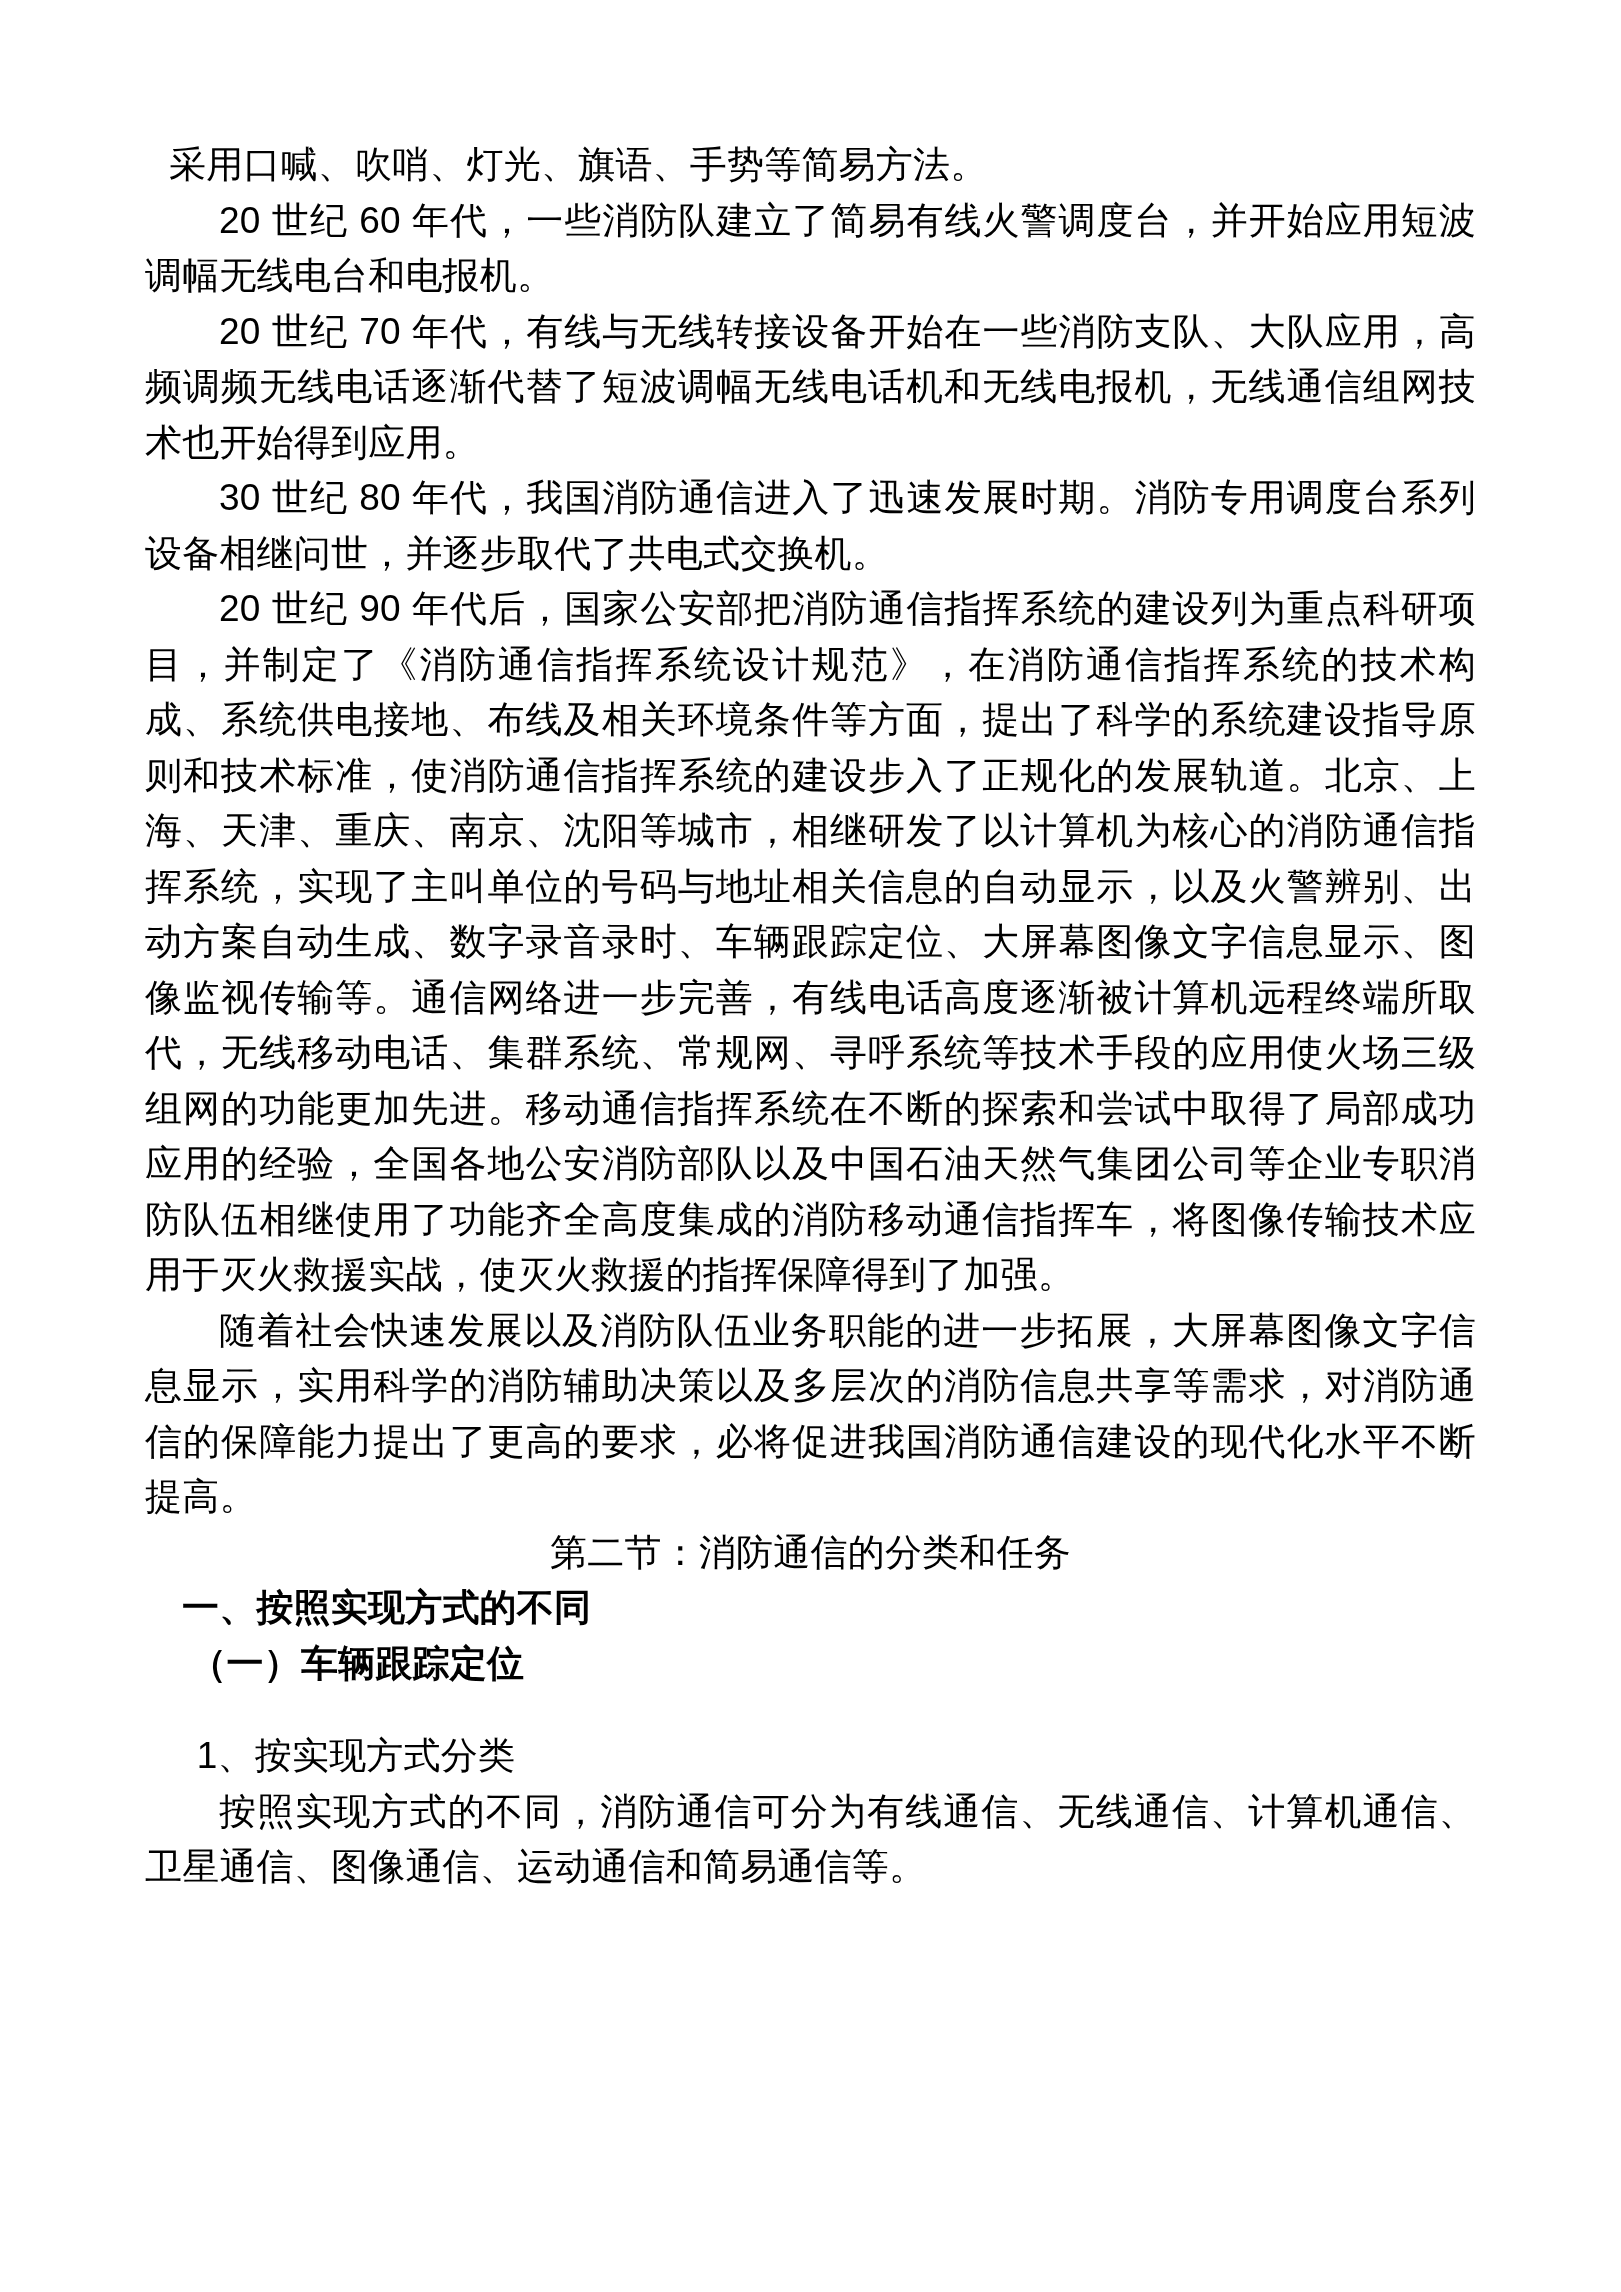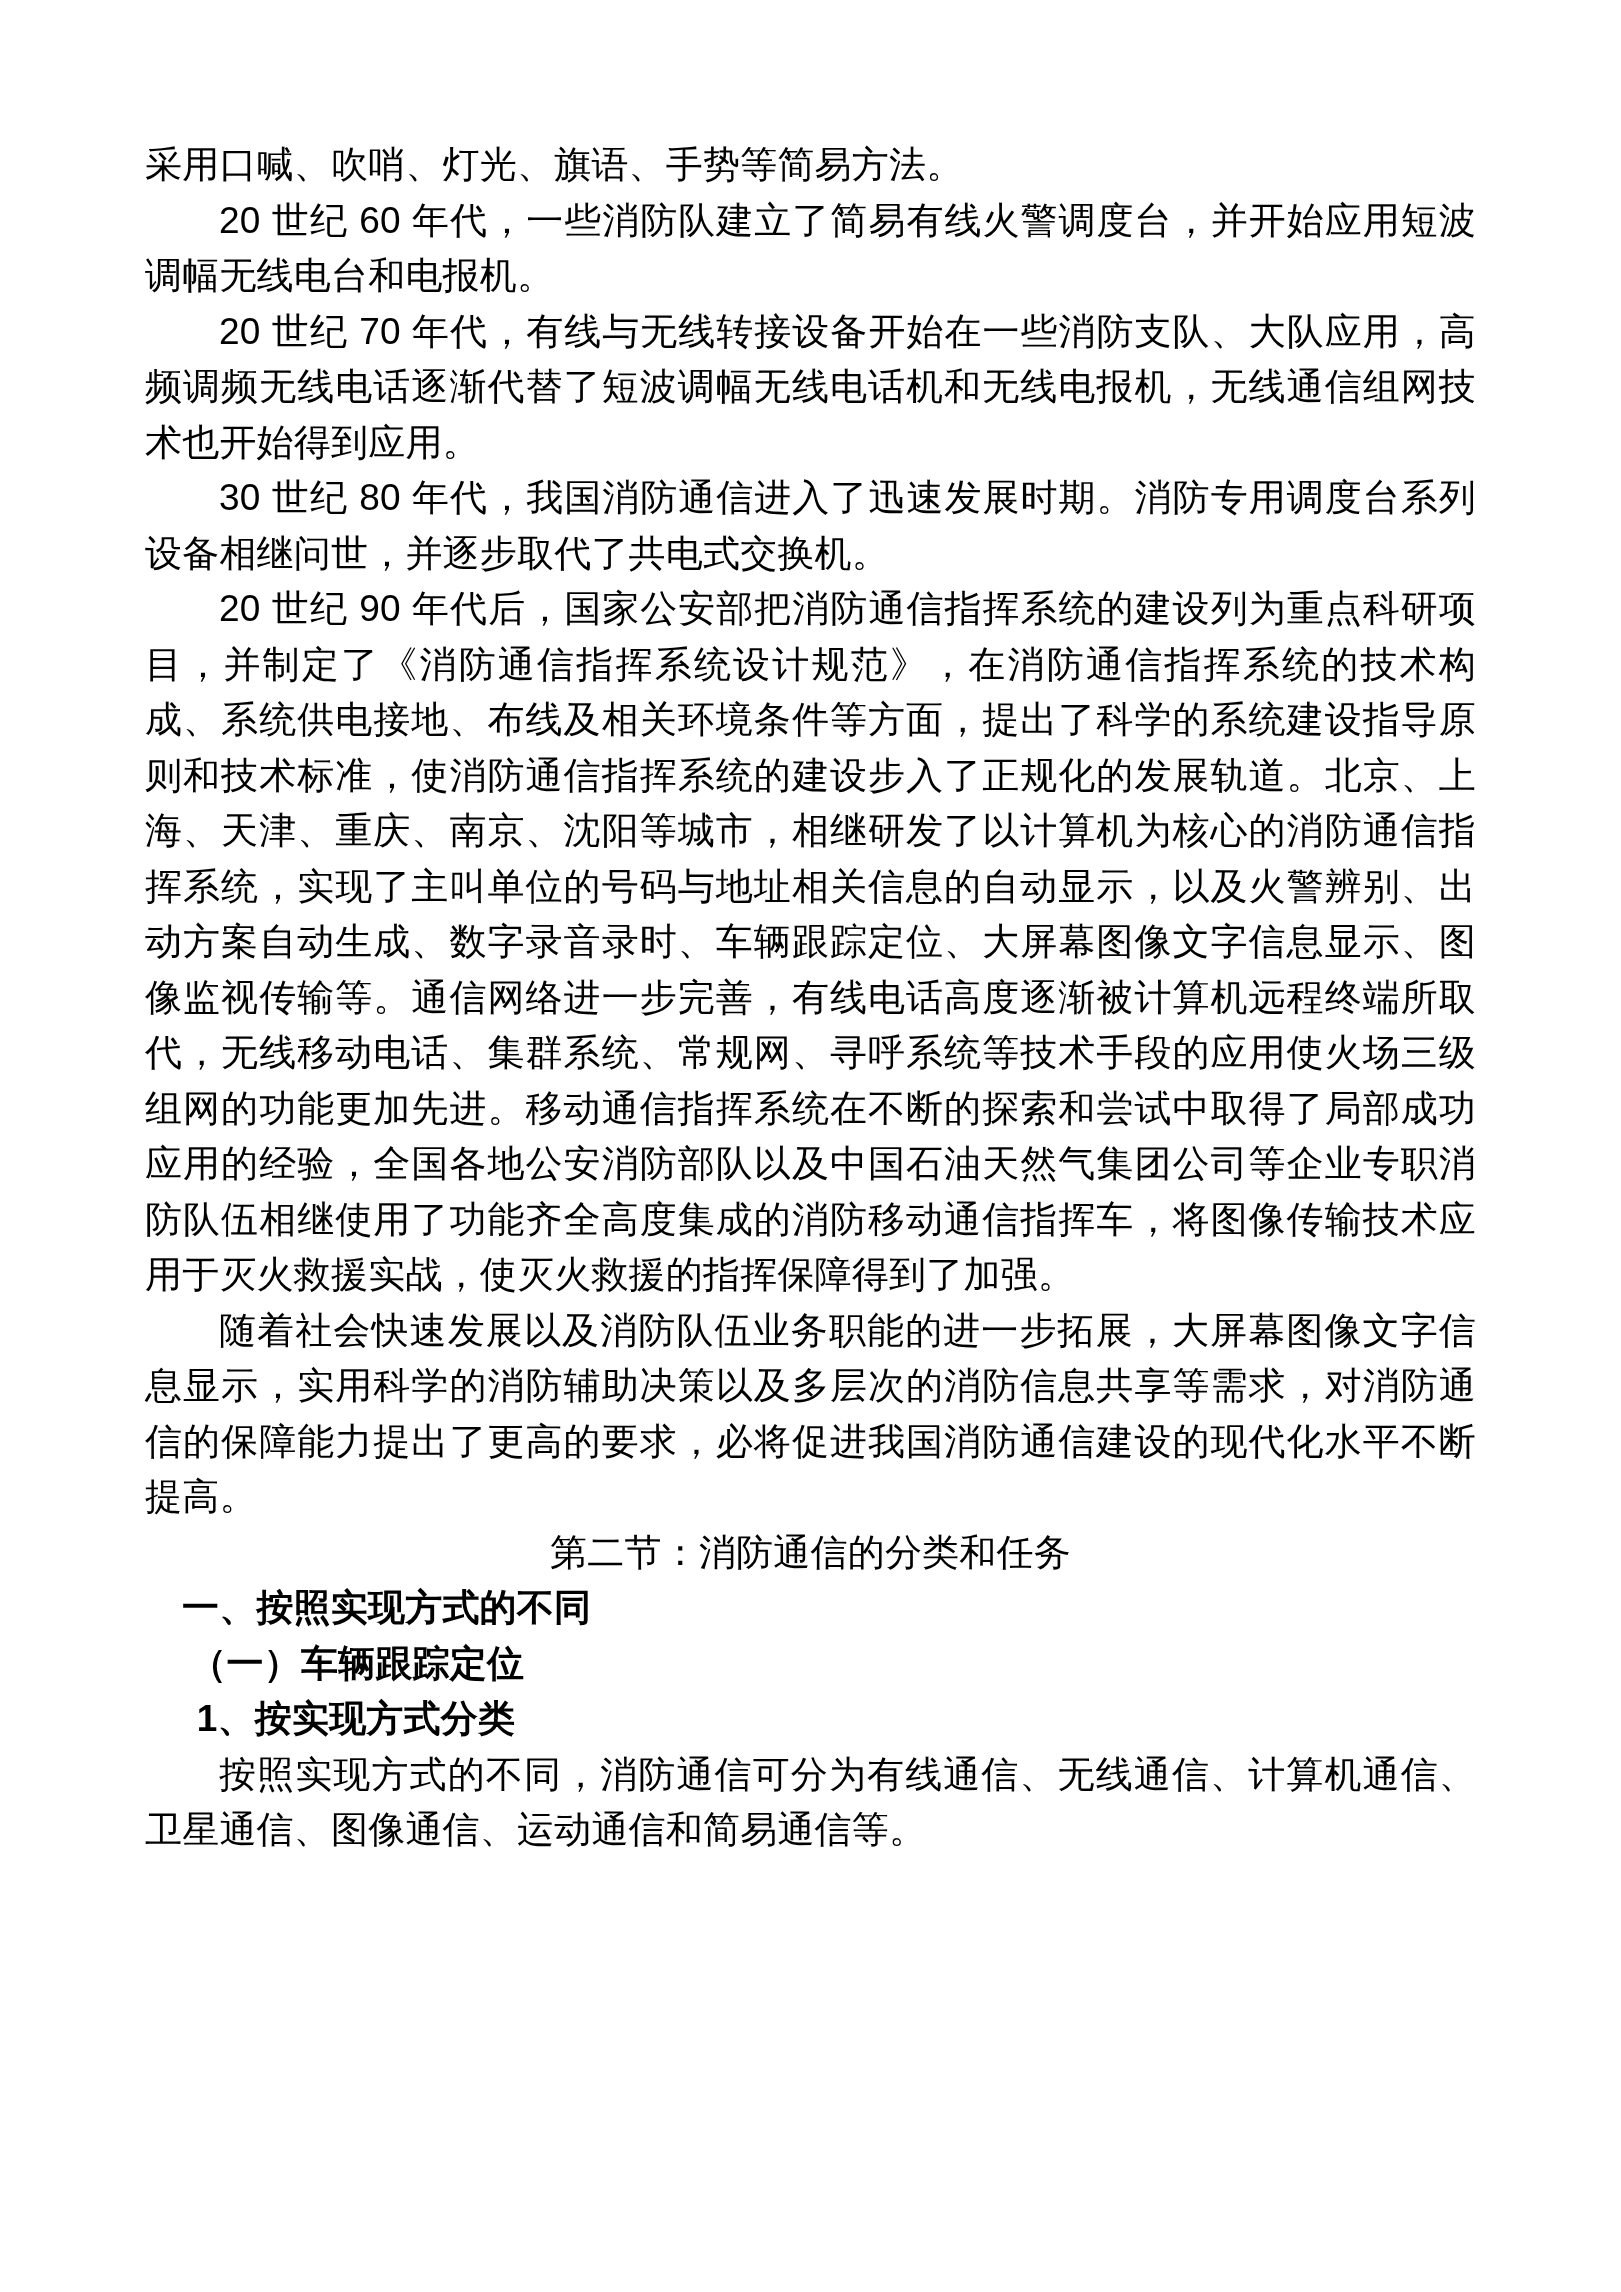--- a/index.html
+++ b/index.html
@@ -30,36 +30,38 @@
   }
   p {
     margin: 0;
     padding: 0;
   }
   .p-indent {
     text-indent: 2em;
   }
   .p-noindent {
     text-indent: 0;
+    margin-left: 24px;
   }
   .center {
     text-align: center;
     text-indent: 0;
   }
   .heading-sub {
     font-weight: bold;
     text-indent: 1em;
   }
   .heading-sub2 {
     font-weight: bold;
     text-indent: 1.2em;
   }
   .heading-num {
-    font-weight: bold;
+    font-weight: normal;
     text-indent: 1.4em;
+    margin-top: 37px;
   }
 </style>
 </head>
 <body>
 
 <div class="page">
   <div class="doc-body">
 
     <p class="p-noindent">采用口喊、吹哨、灯光、旗语、手势等简易方法。</p>
     <p class="p-indent">20 世纪 60 年代，一些消防队建立了简易有线火警调度台，并开始应用短波调幅无线电台和电报机。</p>

